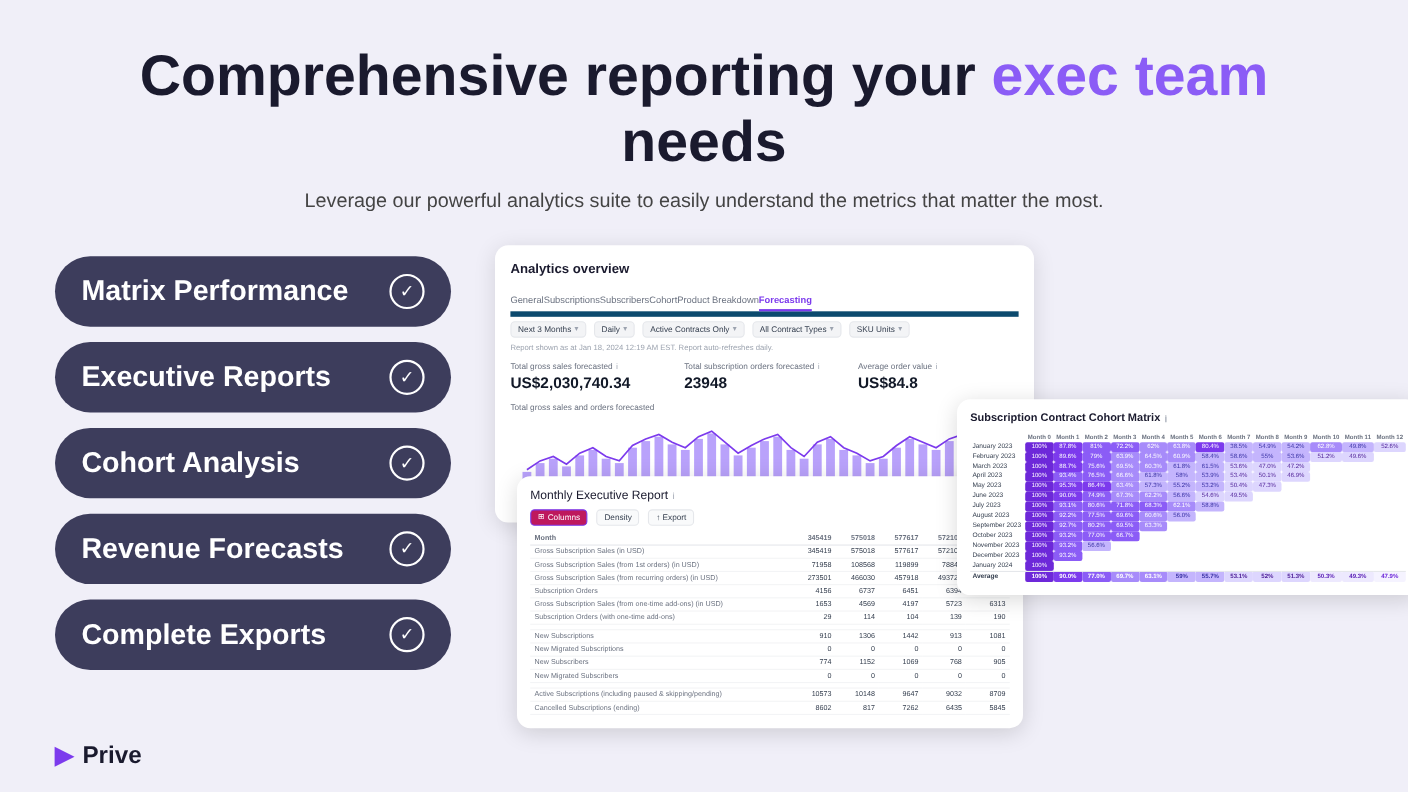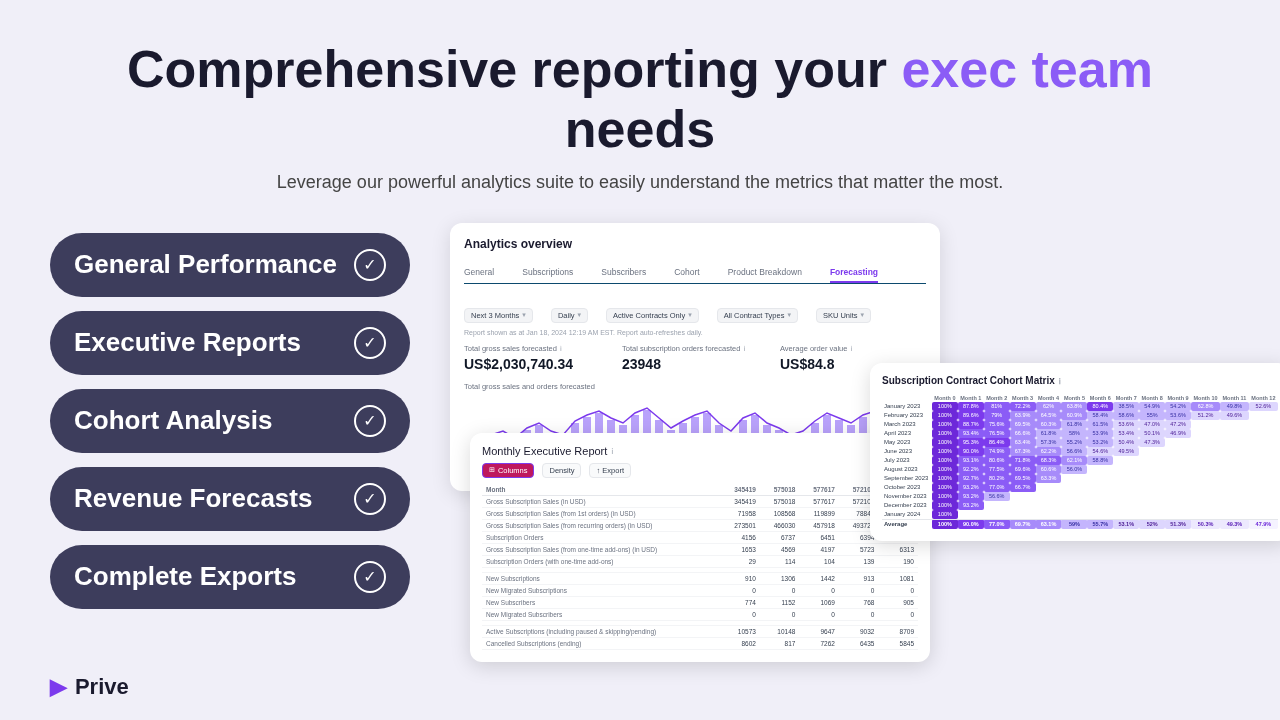--- a/index.html
+++ b/index.html
@@ -107,39 +107,39 @@
 
     .panel-title {
       font-size: 12px;
       font-weight: 700;
       color: #1a1a2e;
       margin-bottom: 16px;
     }
 
     .tabs-row {
       display: flex;
-      gap: 28px;
-      border-bottom: 1px solid #0c4a6e;
-      margin-bottom: 24px;
+      gap: 0;
+      border-bottom: 5px solid #0c4a6e;
+      margin-bottom: 4px;
     }
     .tab-item {
       font-size: 8.5px;
       color: #6b7280;
       padding-bottom: 4px;
       cursor: pointer;
     }
     .tab-item.active {
       color: #7c3aed;
       border-bottom: 2px solid #7c3aed;
       font-weight: 600;
     }
 
     .filters-row {
       display: flex;
-      gap: 18px;
+      gap: 7px;
       margin-bottom: 6px;
       flex-wrap: wrap;
     }
     .filter-pill {
       background: #f3f4f6;
       border: 1px solid #e5e7eb;
       border-radius: 4px;
       padding: 2px 6px;
       font-size: 7.5px;
       color: #374151;
@@ -350,21 +350,21 @@
     <div class="headline">
       <span>Comprehensive reporting your </span><span class="accent-purple">exec team</span><span> needs</span>
     </div>
     <div class="subheadline">Leverage our powerful analytics suite to easily understand the metrics that matter the most.</div>
   </div>
 
   <div class="content-area">
 
     <div class="feature-list">
       <div class="feature-btn">
-        <span class="feature-btn-text">General Performance</span>
+        <span class="feature-btn-text">Matrix Performance</span>
         <div class="feature-btn-check">✓</div>
       </div>
       <div class="feature-btn">
         <span class="feature-btn-text">Executive Reports</span>
         <div class="feature-btn-check">✓</div>
       </div>
       <div class="feature-btn">
         <span class="feature-btn-text">Cohort Analysis</span>
         <div class="feature-btn-check">✓</div>
       </div>

